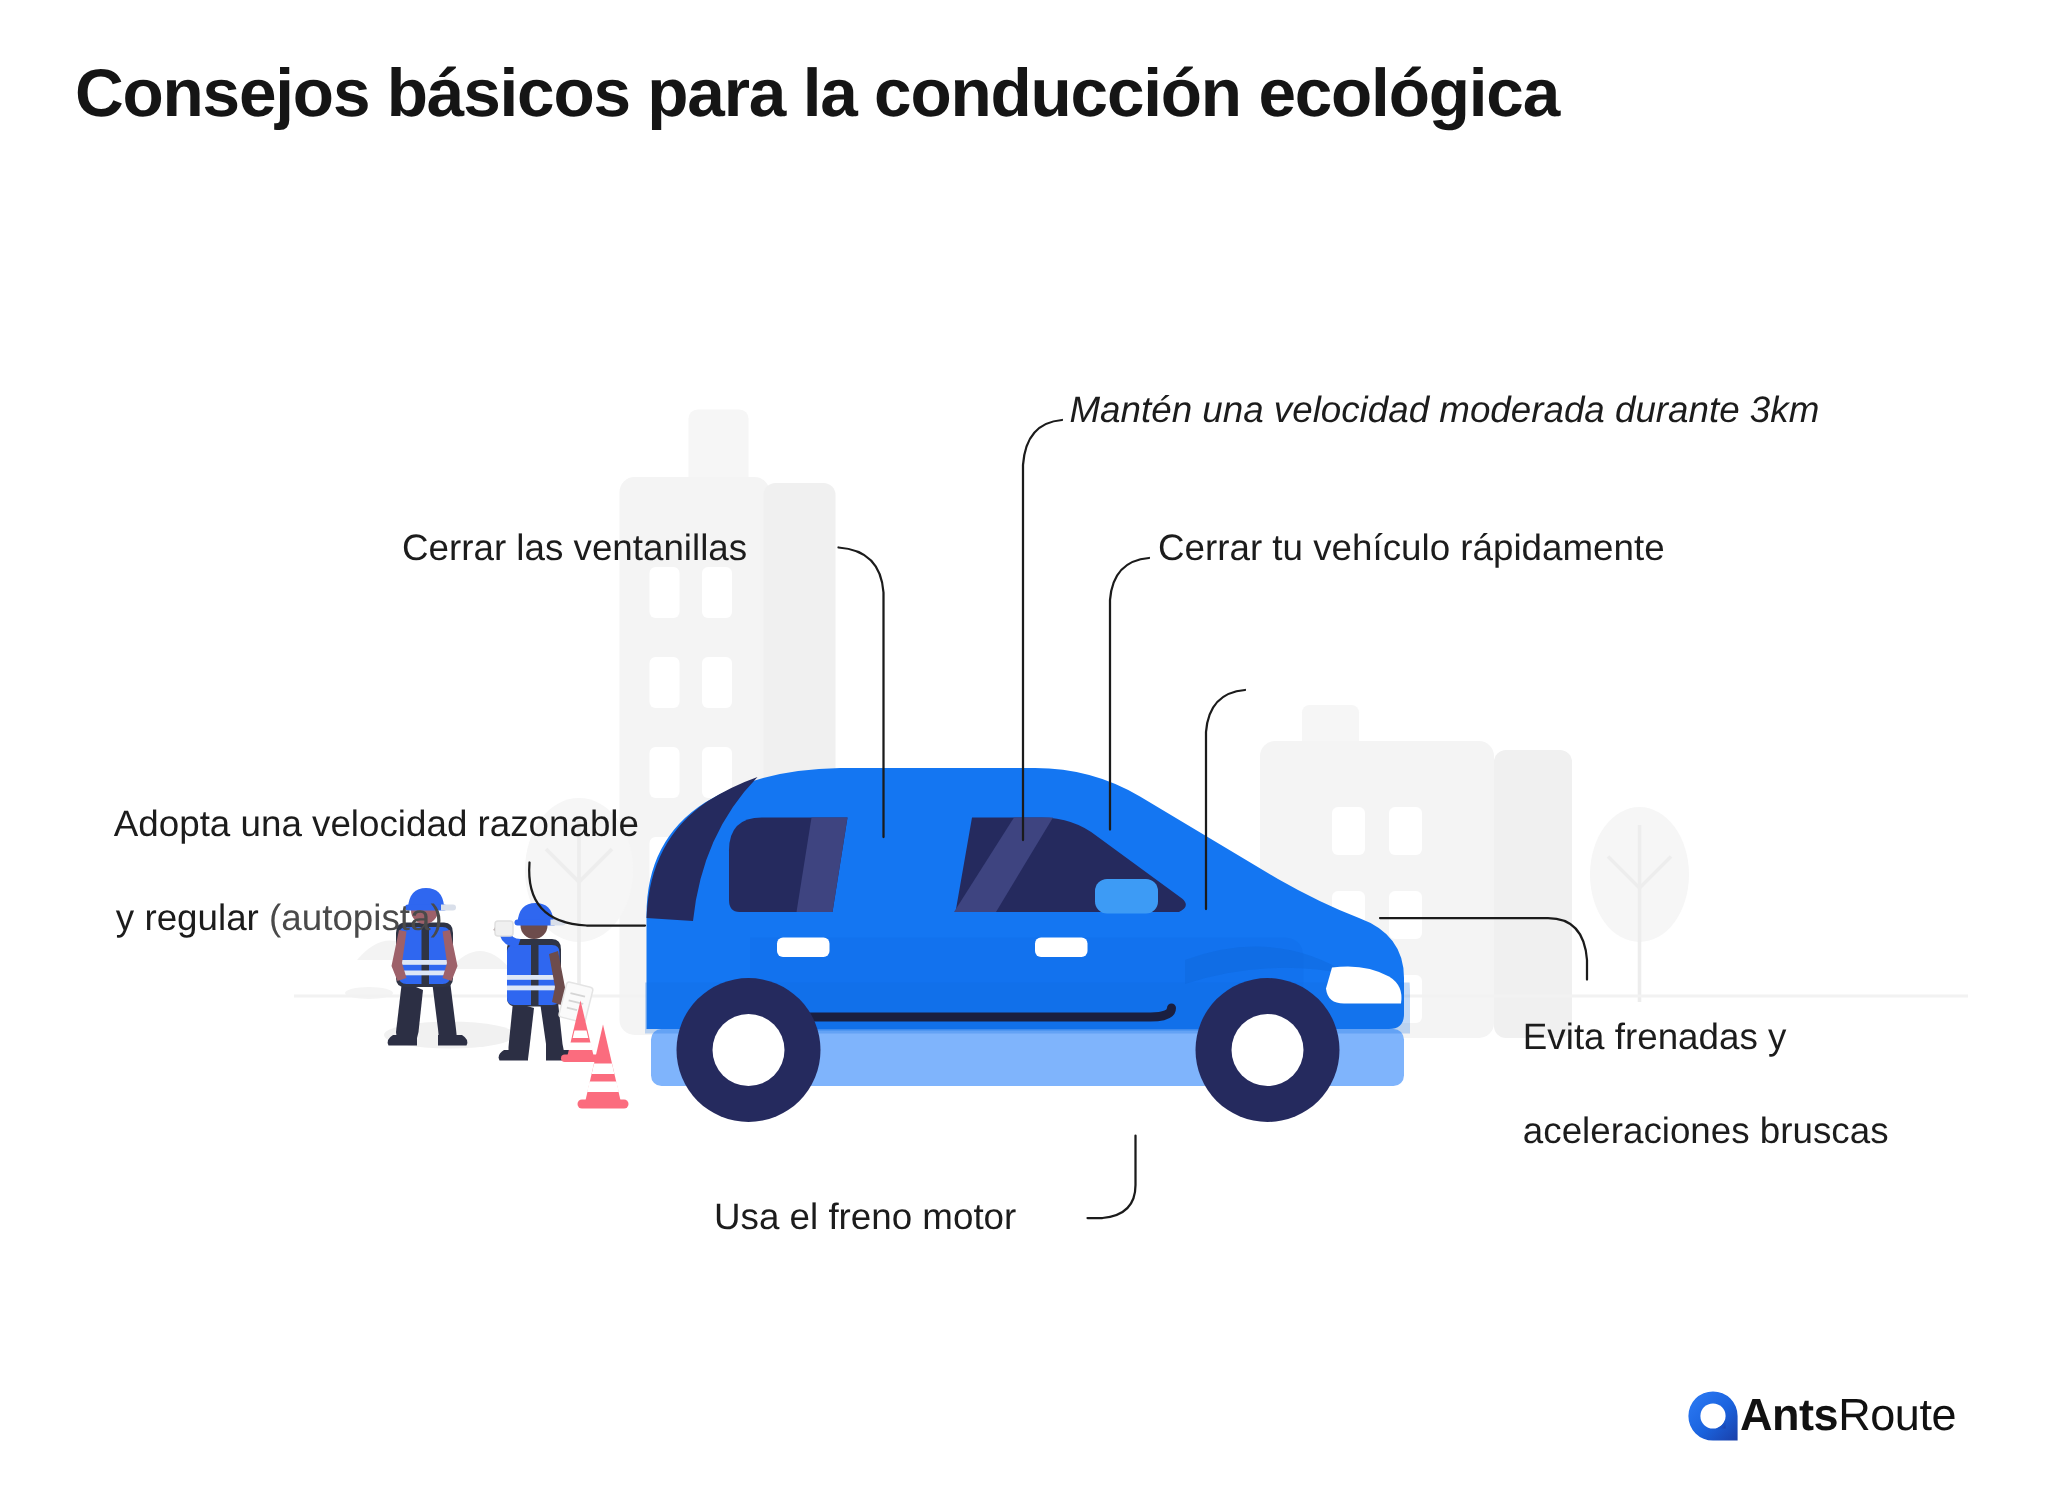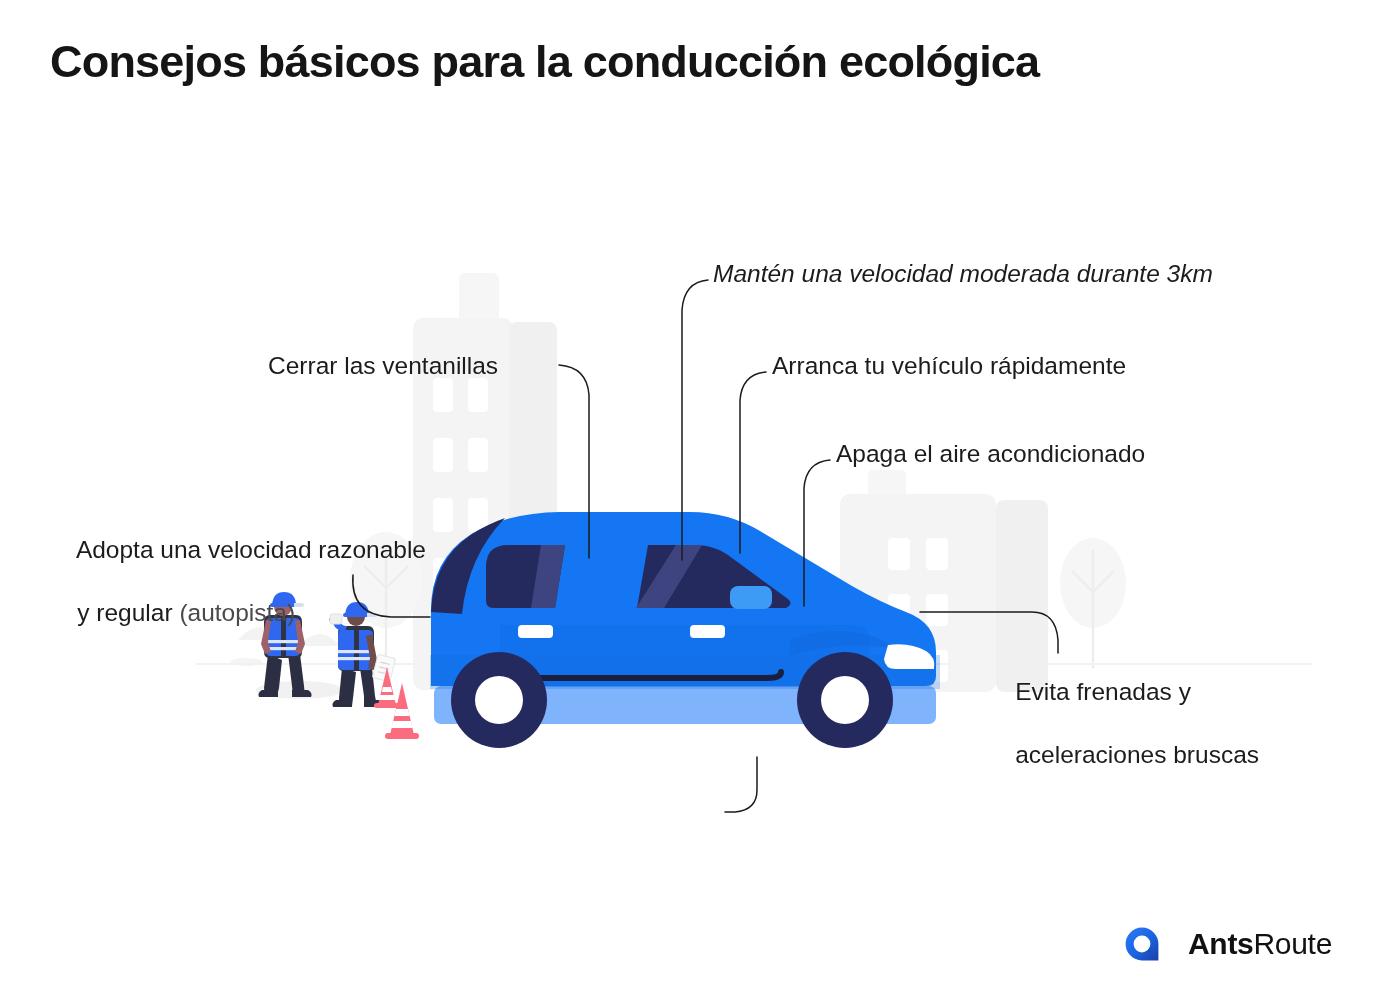--- a/index.html
+++ b/index.html
@@ -41,21 +41,21 @@
   .lbl-evita    { left:988px; top:645px; }
   .lbl-freno    { left:476px; top:796px; }
 
   
   svg.scene{position:absolute;left:0;top:0;width:1377px;height:995px;}
 
   
   .logo{
     position:absolute;
     left:1124px; top:926px;
-    display:flex;align-items:center;gap:28px;
+    display:flex;align-items:center;gap:0;
   }
   .logo-mark{width:36px;height:36px;display:block;}
   .logo-text{
     font-size:30px;
     color:#111111;
     letter-spacing:-0.3px;
     white-space:nowrap;
   }
   .logo-text .b{font-weight:bold;}
   .logo-text .r{font-weight:400;}
@@ -273,34 +273,34 @@
 
       <path d="M920 612 L1032 612 q24 0 26 28 L1058 653"></path>
 
       <path d="M757 757 L757 790 q0 20 -22 22 L725 812"></path>
     </g>
   </svg>
 
   <div class="title">Consejos básicos para la conducción ecológica</div>
 
   <div class="label lbl-mantener">Mantén una velocidad moderada durante 3km</div>
-  <div class="label lbl-arranca">Arranca tu vehículo rápidamente</div>
-  <div class="label lbl-apaga">Apaga el aire acondicionado</div>
+  <div class="label lbl-arranca">Cerrar tu vehículo rápidamente</div>
   <div class="label lbl-adopta">
     <span>Adopta una velocidad razonable</span><br>
     <span>y regular </span><span class="soft">(autopista)</span>
   </div>
 
   <div class="label lbl-cerrar">Cerrar las ventanillas</div>
 
   <div class="label lbl-evita">
     <span>Evita frenadas y</span><br>
     <span>aceleraciones bruscas</span>
   </div>
 
+  <div class="label lbl-freno">Usa el freno motor</div>
 
   <div class="logo">
     <svg class="logo-mark" viewBox="0 0 36 36">
       <path d="M18 1.6 A16.4 16.4 0 1 0 18 34.4 L18 34.4 L34.4 34.4 L34.4 18 A16.4 16.4 0 0 0 18 1.6 Z" fill="url(#logoGrad)"></path>
       <circle cx="18" cy="18" r="8.4" fill="#ffffff"></circle>
       <path d="M26.4 18 L26.4 26.4 L18 26.4 A8.4 8.4 0 0 0 26.4 18 Z" fill="url(#logoGrad)"></path>
     </svg>
     <div class="logo-text">
       <span class="b">Ants</span><span class="r">Route</span>
     </div>

